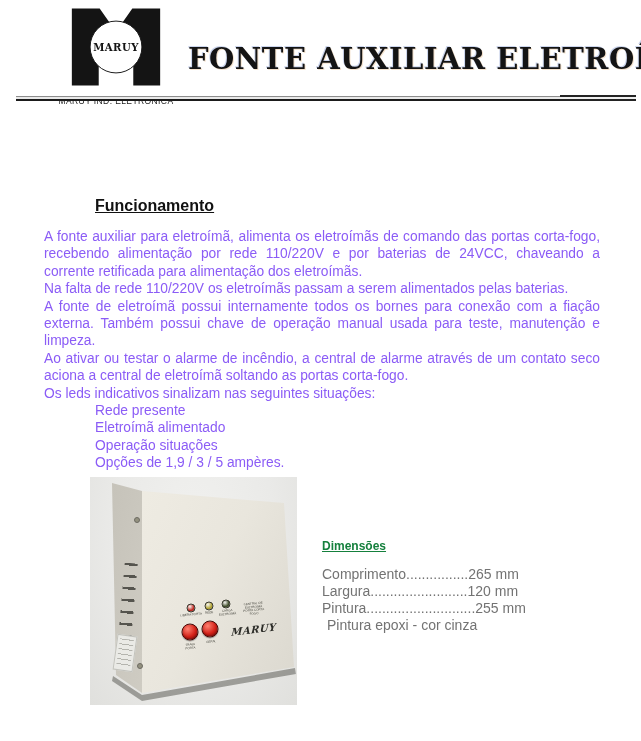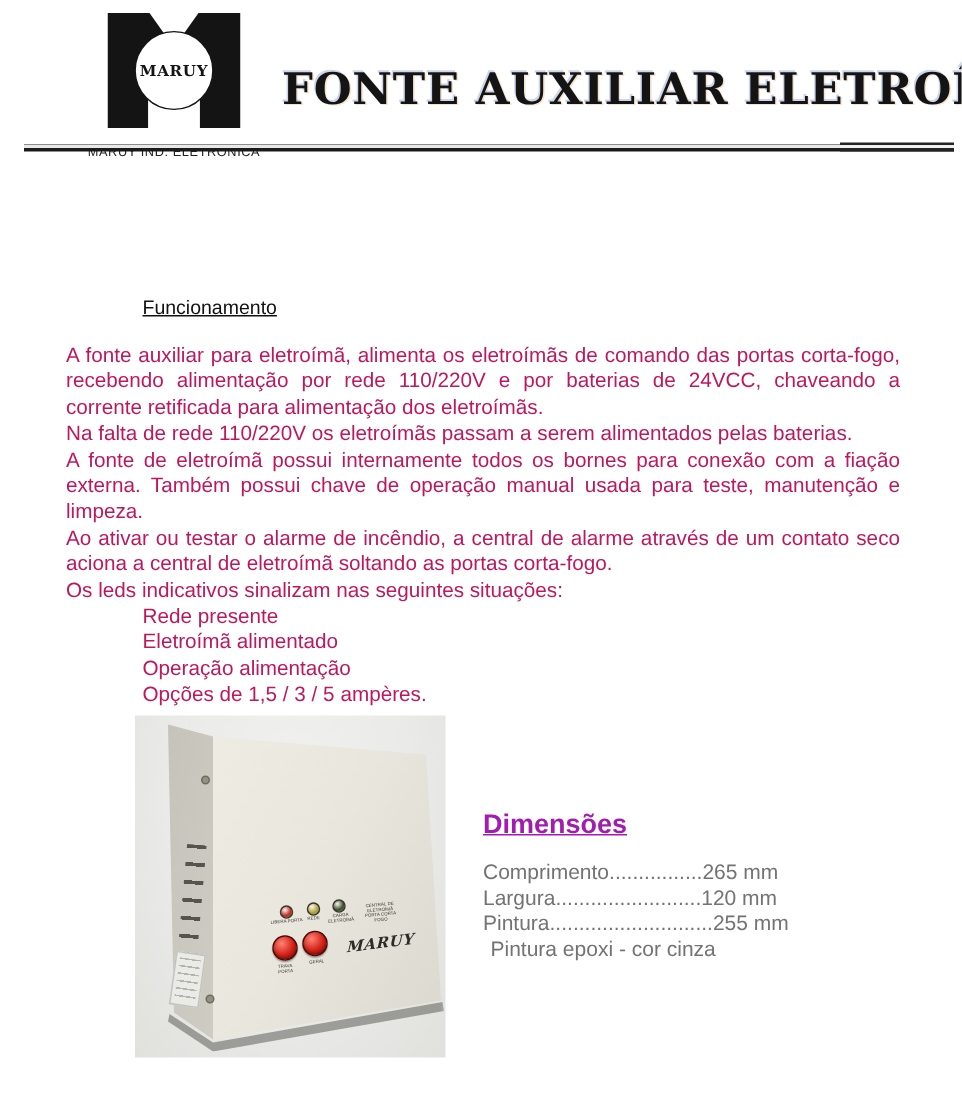--- a/index.html
+++ b/index.html
@@ -22,31 +22,31 @@
     position:absolute;left:16px;top:96px;width:620px;height:5px;
     background:linear-gradient(to bottom,#8c8c8c 0 1px,#e9e9e9 1px 3px,#1b1b1b 3px 5px);
   }
   .rule-end{
     position:absolute;right:5px;top:95px;width:76px;height:6px;
     background:linear-gradient(to bottom,#232323 0 2px,#efefef 2px 4px,#232323 4px 6px);
   }
   
   .section-heading{
     position:absolute;left:95px;top:197px;margin:0;
-    font-size:13px;font-weight:400;text-decoration:underline;color:#111;text-align:center;
+    font-size:16px;font-weight:700;text-decoration:underline;color:#111;text-align:center;
   }
   .bodytext{
     position:absolute;left:44px;top:228px;width:556px;
-    font-size:13.8px;line-height:17.4px;text-align:justify;color:#be185d;
+    font-size:13.8px;line-height:17.4px;text-align:justify;color:#8b5cf6;
   }
   .bodytext p{margin:0;}
   .led-list div{margin-left:51px;text-align:left;}
   
   .dims{position:absolute;left:322px;top:539px;width:300px;}
-  .dims h2{margin:0 0 13px 0;font-size:18px;font-weight:700;text-decoration:underline;color:#a21caf;}
+  .dims h2{margin:0 0 13px 0;font-size:12px;font-weight:700;text-decoration:underline;color:#15803d;}
   .dims .dim-line{font-size:14px;line-height:17px;color:#737373;}
   .dims .dim-line.indent{padding-left:5px;}
   
   .photo{
     position:absolute;left:90px;top:477px;width:207px;height:228px;margin:0;
     background:radial-gradient(ellipse at 50% 25%,#f1f1ef 0%,#eaeae8 55%,#e0e0dd 100%);
     overflow:hidden;
   }
   .layer{position:absolute;inset:0;}
   .box-shadow{
@@ -121,22 +121,22 @@
 
 <div class="bodytext">
   <p>A fonte auxiliar para eletroímã, alimenta os eletroímãs de comando das portas corta-fogo, recebendo alimentação por rede 110/220V e por baterias de 24VCC, chaveando a corrente retificada para alimentação dos eletroímãs.</p>
   <p>Na falta de rede 110/220V os eletroímãs passam a serem alimentados pelas baterias.</p>
   <p>A fonte de eletroímã possui internamente todos os bornes para conexão com a fiação externa. Também possui chave de operação manual usada para teste, manutenção e limpeza.</p>
   <p>Ao ativar ou testar o alarme de incêndio, a central de alarme através de um contato seco aciona a central de eletroímã soltando as portas corta-fogo.</p>
   <p>Os leds indicativos sinalizam nas seguintes situações:</p>
   <div class="led-list">
     <div>Rede presente</div>
     <div>Eletroímã alimentado</div>
-    <div>Operação alimentação</div>
-    <div>Opções de 1,5 / 3 / 5  ampères.</div>
+    <div>Operação situações</div>
+    <div>Opções de 1,9 / 3 / 5  ampères.</div>
   </div>
 </div>
 
 <figure class="photo">
   <div class="layer box-shadow"></div>
   <div class="layer face-side"></div>
   <div class="layer face-front"></div>
   <div class="vents"></div>
   <div class="sticker">
       <div class="sticker-lines"></div>

